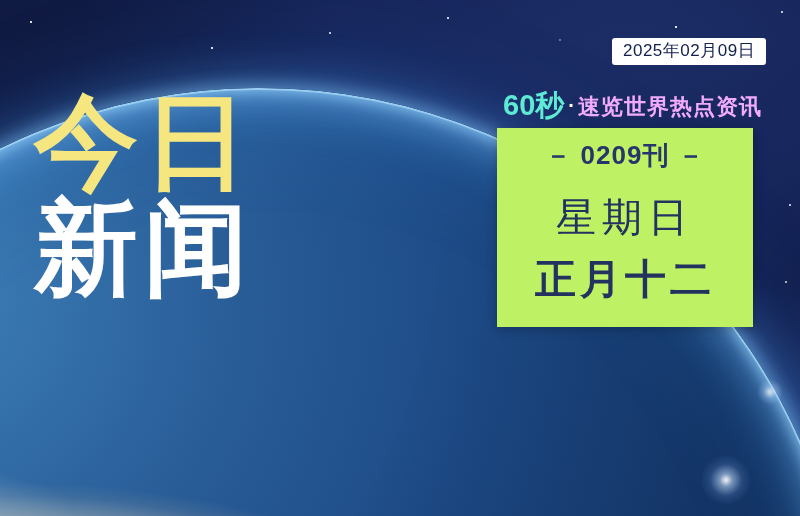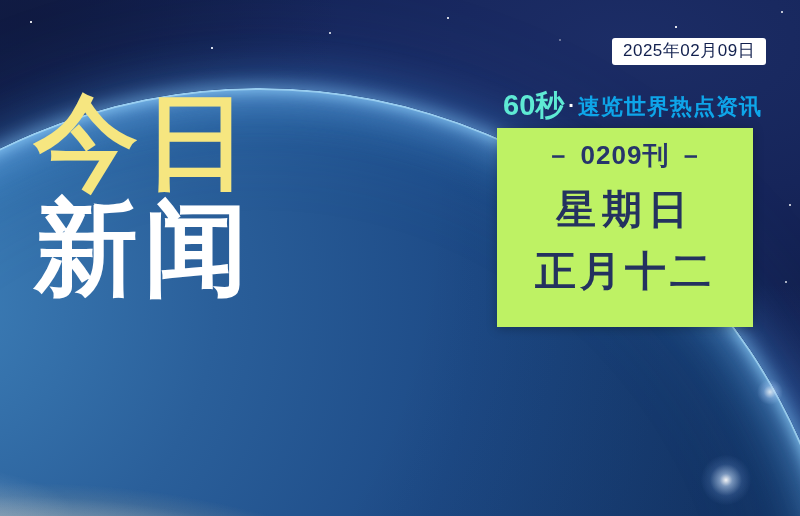--- a/index.html
+++ b/index.html
@@ -241,21 +241,21 @@
     vertical-align: -1px;
   }
   .sub-dot {
     color: #FFFFFF;
     font-size: 20px;
     font-weight: bold;
     padding: 0 3px 0 4px;
     vertical-align: 2px;
   }
   .sub-rest {
-    color: #0ea5e9;
+    color: #f0abfc;
     font-size: 22px;
     font-weight: bold;
     letter-spacing: 1px;
   }
 
   
   .info-card {
     position: absolute;
     left: 497px;
     top: 128px;
@@ -274,24 +274,24 @@
     color: #27356b;
     font-size: 26px;
     font-weight: bold;
     letter-spacing: 1px;
     white-space: nowrap;
     line-height: 34px;
   }
   .weekday {
     color: #24325f;
     font-size: 40px;
-    font-weight: bold;
+    font-weight: normal;
     letter-spacing: 6px;
     line-height: 54px;
-    margin-top: 10px;
+    margin-top: 18px;
     white-space: nowrap;
   }
   .lunar {
     color: #24325f;
     font-size: 41px;
     font-weight: bold;
     letter-spacing: 4px;
     line-height: 58px;
     margin-top: 6px;
     white-space: nowrap;

